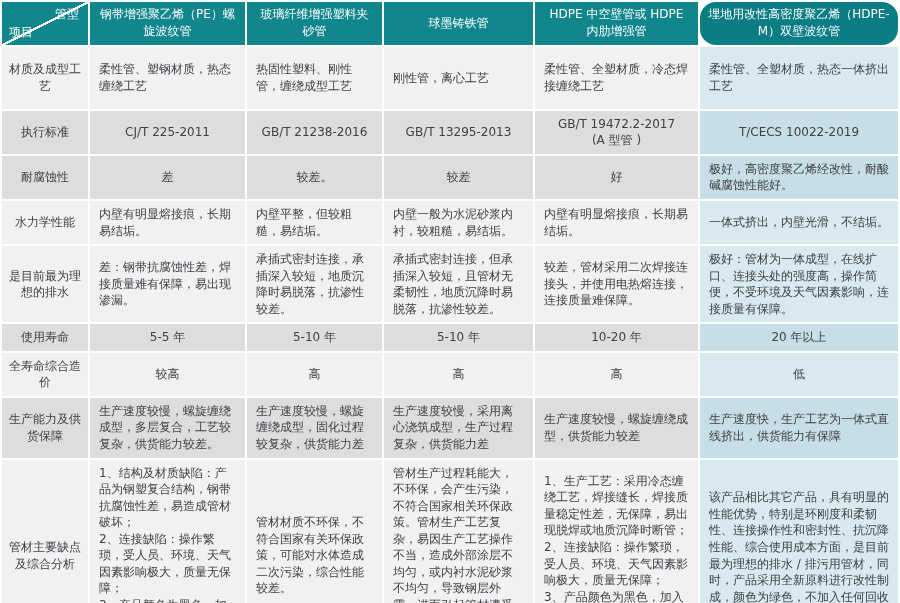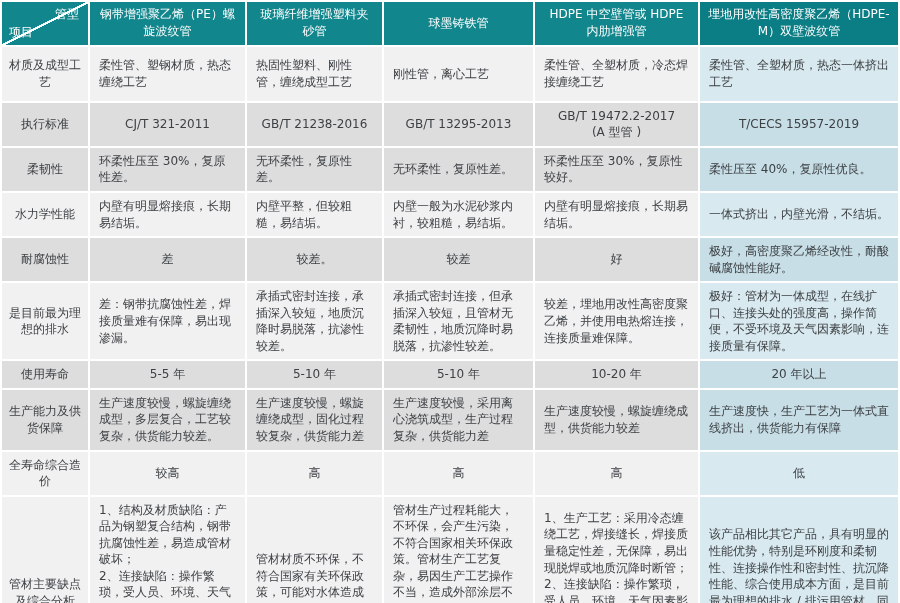--- a/index.html
+++ b/index.html
@@ -25,21 +25,21 @@
     overflow:hidden;
   }
   
   th.colhead {
     background:#11868C;
     color:#ffffff;
     text-align:center;
     padding:4px 8px;
     line-height:1.45;
   }
-  th.colhead-hl { background:#0B7D84; }
+  th.colhead-hl { background:#0B7D84;border-radius:16px; }
   th.corner {
     position:relative;
     background:linear-gradient(to bottom right,
       #11868C 0%, #11868C 48.7%,
       #ffffff 48.7%, #ffffff 51.6%,
       #11868C 51.6%, #11868C 100%);
     color:#ffffff;
   }
   .corner-top    { position:absolute; top:4px;  right:9px; font-size:12px; }
   .corner-bottom { position:absolute; bottom:4px; left:7px; font-size:12px; }
@@ -76,92 +76,84 @@
           <span class="corner-bottom">项目</span>
         </th>
         <th class="colhead">钢带增强聚乙烯（PE）螺旋波纹管</th>
         <th class="colhead">玻璃纤维增强塑料夹砂管</th>
         <th class="colhead">球墨铸铁管</th>
         <th class="colhead">HDPE 中空壁管或 HDPE 内肋增强管</th>
         <th class="colhead colhead-hl">埋地用改性高密度聚乙烯（HDPE-M）双壁波纹管</th>
       </tr>
     </thead>
     <tbody id="tbody">
-        <tr style="height: 54px;">
+        <tr style="height: 62px;">
           <th class="rowlabel light">材质及成型工艺</th>
           <td class="cell light">柔性管、塑钢材质，热态缠绕工艺</td>
           <td class="cell light">热固性塑料、刚性管，缠绕成型工艺</td>
           <td class="cell light">刚性管，离心工艺</td>
           <td class="cell light">柔性管、全塑材质，冷态焊接缠绕工艺</td>
           <td class="cell hl-light">柔性管、全塑材质，热态一体挤出工艺</td>
         </tr>
         <tr style="height: 38px; border-radius: 10px;">
           <th class="rowlabel dark">执行标准</th>
-          <td class="cell dark center">CJ/T 321-2011</td>
+          <td class="cell dark center">CJ/T 225-2011</td>
           <td class="cell dark center">GB/T 21238-2016</td>
           <td class="cell dark center">GB/T 13295-2013</td>
           <td class="cell dark center">GB/T 19472.2-2017
 (A 型管 )</td>
-          <td class="cell hl-dark center">T/CECS 15957-2019</td>
+          <td class="cell hl-dark center">T/CECS 10022-2019</td>
         </tr>
-        <tr style="height: 28px;">
-          <th class="rowlabel dark">柔韧性</th>
-          <td class="cell dark">环柔性压至 30%，复原性差。</td>
-          <td class="cell dark">无环柔性，复原性差。</td>
-          <td class="cell dark">无环柔性，复原性差。</td>
-          <td class="cell dark">环柔性压至 30%，复原性较好。</td>
-          <td class="cell hl-dark">柔性压至 40%，复原性优良。</td>
+        <tr style="height: 36px;">
+          <th class="rowlabel dark">耐腐蚀性</th>
+          <td class="cell dark center">差</td>
+          <td class="cell dark center">较差。</td>
+          <td class="cell dark center">较差</td>
+          <td class="cell dark center">好</td>
+          <td class="cell hl-dark">极好，高密度聚乙烯经改性，耐酸碱腐蚀性能好。</td>
         </tr>
         <tr style="height: 38px;">
           <th class="rowlabel light">水力学性能</th>
           <td class="cell light">内壁有明显熔接痕，长期易结垢。</td>
           <td class="cell light">内壁平整，但较粗糙，易结垢。</td>
           <td class="cell light">内壁一般为水泥砂浆内衬，较粗糙，易结垢。</td>
           <td class="cell light">内壁有明显熔接痕，长期易结垢。</td>
           <td class="cell hl-light">一体式挤出，内壁光滑，不结垢。</td>
         </tr>
-        <tr style="height: 36px;">
-          <th class="rowlabel dark">耐腐蚀性</th>
-          <td class="cell dark center">差</td>
-          <td class="cell dark center">较差。</td>
-          <td class="cell dark center">较差</td>
-          <td class="cell dark center">好</td>
-          <td class="cell hl-dark">极好，高密度聚乙烯经改性，耐酸碱腐蚀性能好。</td>
-        </tr>
         <tr style="height: 60px;">
           <th class="rowlabel light">是目前最为理想的排水</th>
           <td class="cell light">差：钢带抗腐蚀性差，焊接质量难有保障，易出现渗漏。</td>
           <td class="cell light">承插式密封连接，承插深入较短，地质沉降时易脱落，抗渗性较差。</td>
           <td class="cell light">承插式密封连接，但承插深入较短，且管材无柔韧性，地质沉降时易脱落，抗渗性较差。</td>
-          <td class="cell light">较差，埋地用改性高密度聚乙烯，并使用电热熔连接，连接质量难保障。</td>
+          <td class="cell light">较差，管材采用二次焊接连接头，并使用电热熔连接，连接质量难保障。</td>
           <td class="cell hl-light">极好：管材为一体成型，在线扩口、连接头处的强度高，操作简便，不受环境及天气因素影响，连接质量有保障。</td>
         </tr>
         <tr style="height: 25px; margin-left: 26px;">
           <th class="rowlabel dark">使用寿命</th>
           <td class="cell dark center">5-5 年</td>
           <td class="cell dark center">5-10 年</td>
           <td class="cell dark center">5-10 年</td>
           <td class="cell dark center">10-20 年</td>
           <td class="cell hl-dark center">20 年以上</td>
         </tr>
+        <tr style="height: 25px;">
+          <th class="rowlabel light">全寿命综合造价</th>
+          <td class="cell light center">较高</td>
+          <td class="cell light center">高</td>
+          <td class="cell light center">高</td>
+          <td class="cell light center">高</td>
+          <td class="cell hl-light center">低</td>
+        </tr>
         <tr style="height: 52px;">
           <th class="rowlabel dark">生产能力及供货保障</th>
           <td class="cell dark">生产速度较慢，螺旋缠绕成型，多层复合，工艺较复杂，供货能力较差。</td>
           <td class="cell dark">生产速度较慢，螺旋缠绕成型，固化过程较复杂，供货能力差</td>
           <td class="cell dark">生产速度较慢，采用离心浇筑成型，生产过程复杂，供货能力差</td>
           <td class="cell dark">生产速度较慢，螺旋缠绕成型，供货能力较差</td>
           <td class="cell hl-dark">生产速度快，生产工艺为一体式直线挤出，供货能力有保障</td>
-        </tr>
-        <tr style="height: 25px;">
-          <th class="rowlabel light">全寿命综合造价</th>
-          <td class="cell light center">较高</td>
-          <td class="cell light center">高</td>
-          <td class="cell light center">高</td>
-          <td class="cell light center">高</td>
-          <td class="cell hl-light center">低</td>
         </tr>
         <tr style="height: 161px;">
           <th class="rowlabel light">管材主要缺点及综合分析</th>
           <td class="cell light">1、结构及材质缺陷：产品为钢塑复合结构，钢带抗腐蚀性差，易造成管材破坏；
 2、连接缺陷：操作繁琐，受人员、环境、天气因素影响极大，质量无保障；
 3、产品颜色为黑色，加入了大量回收料，质量稳定性差。</td>
           <td class="cell light">管材材质不环保，不符合国家有关环保政策，可能对水体造成二次污染，综合性能较差。</td>
           <td class="cell light">管材生产过程耗能大，不环保，会产生污染，不符合国家相关环保政策。管材生产工艺复杂，易因生产工艺操作不当，造成外部涂层不均匀，或内衬水泥砂浆不均匀，导致钢层外露，进而引起管材遭受腐蚀。使用寿命短，综合性能较差。</td>
           <td class="cell light">1、生产工艺：采用冷态缠绕工艺，焊接缝长，焊接质量稳定性差，无保障，易出现脱焊或地质沉降时断管；
 2、连接缺陷：操作繁琐，受人员、环境、天气因素影响极大，质量无保障；

